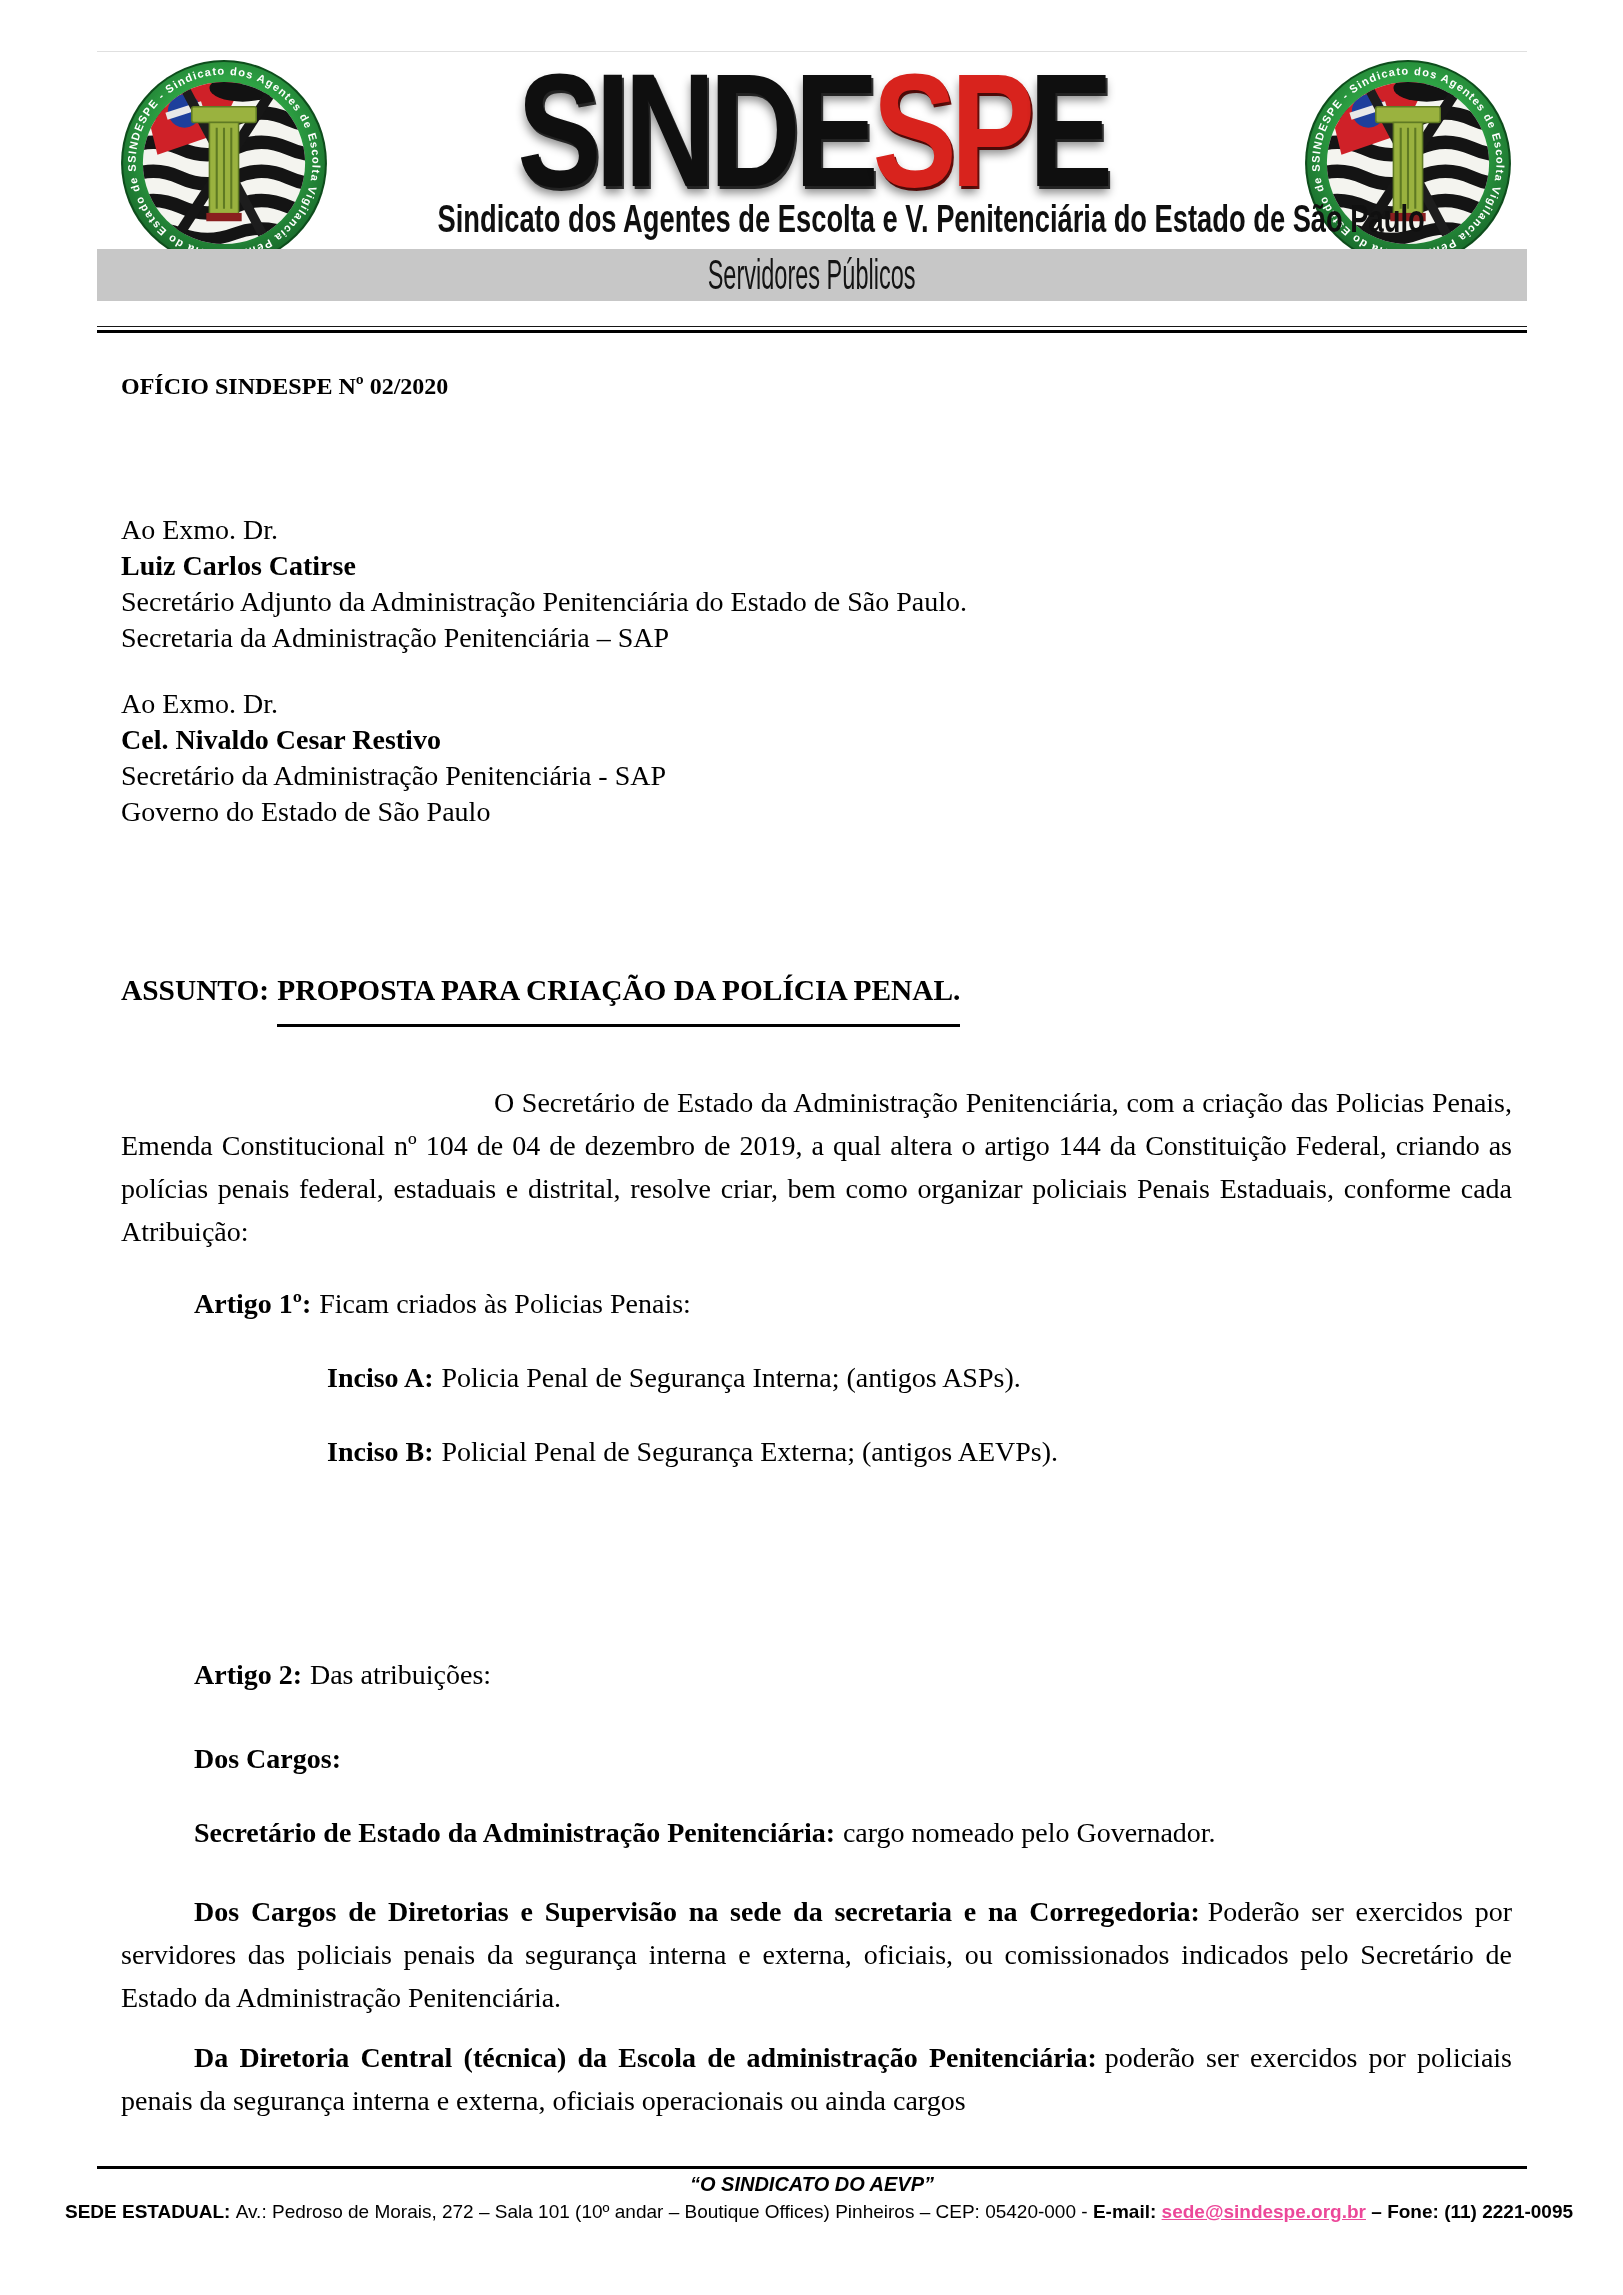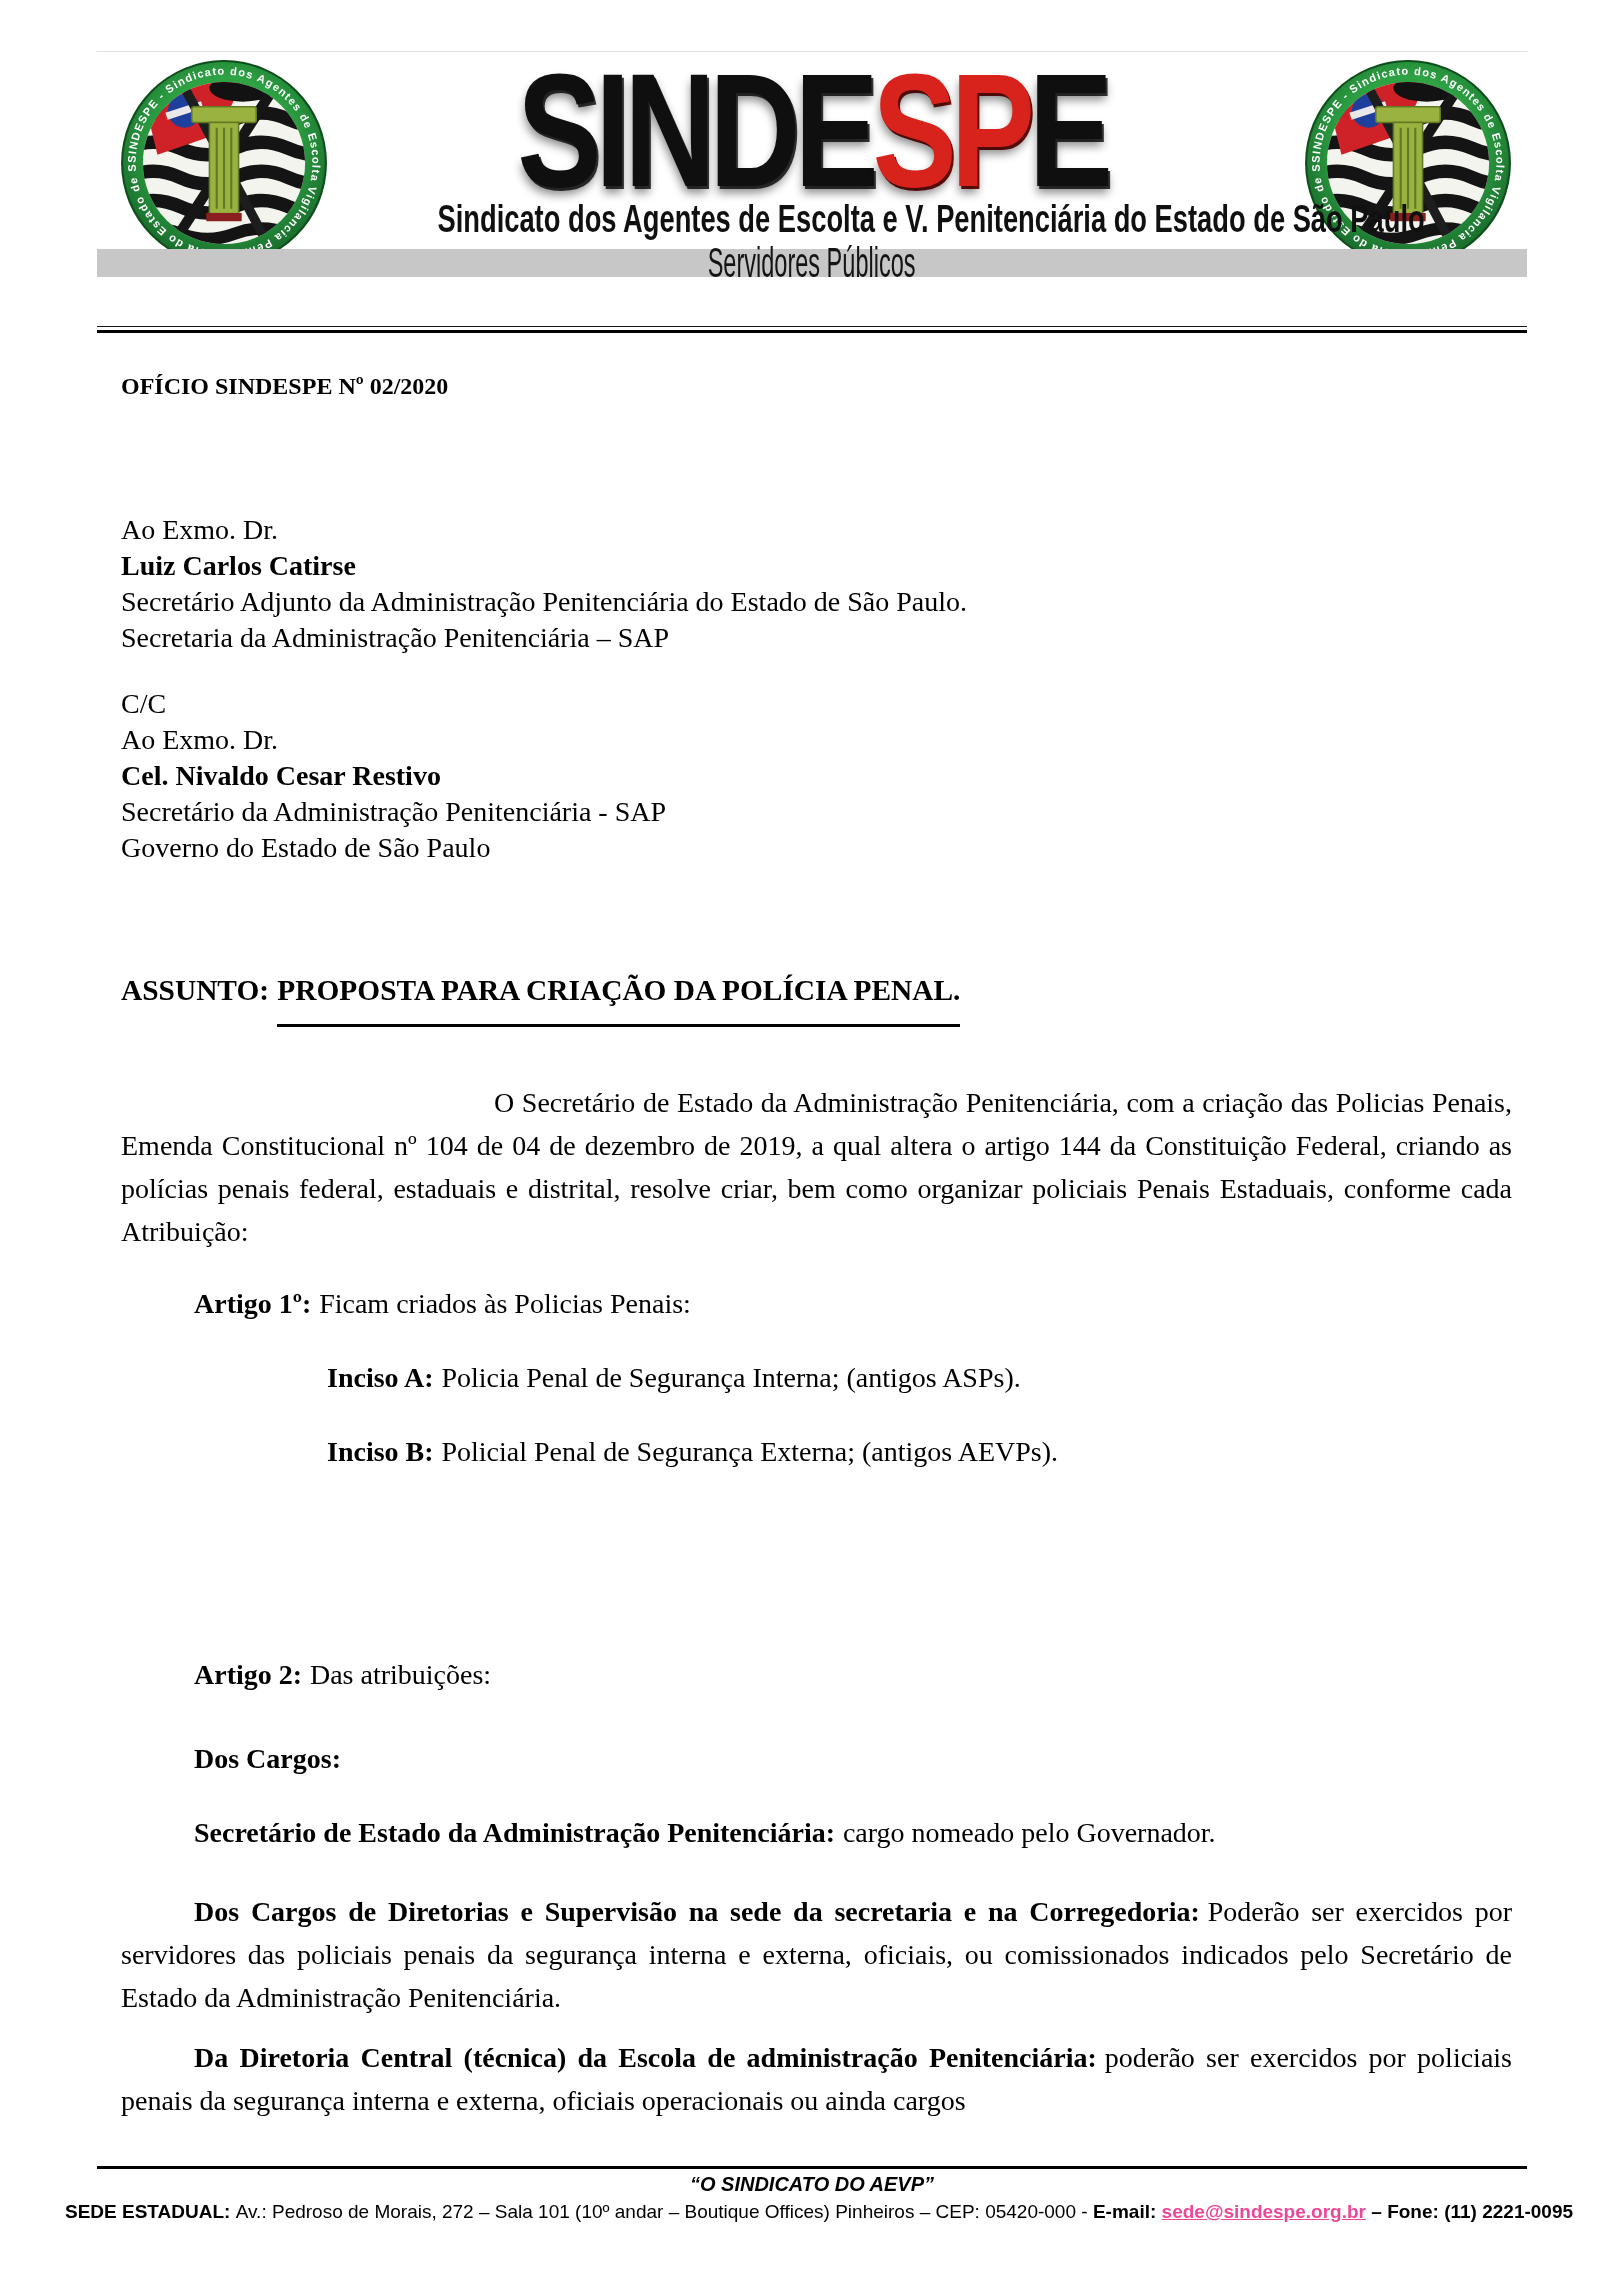--- a/index.html
+++ b/index.html
@@ -30,21 +30,21 @@
   .logo-red{color:#d8231d;text-shadow:0 6.5px 10.5px rgba(0,0,0,0.45), 2.6px 2.6px 0 #7e120e;}
   .logo-subtitle{
     position:absolute;top:198px;left:226px;width:1171px;text-align:center;white-space:nowrap;
   }
   .logo-subtitle .sub-scale{
     display:inline-block;transform:scaleX(0.70);transform-origin:50% 50%;
     font-family:"Liberation Sans", sans-serif;font-weight:700;font-size:39px;line-height:42px;
     color:#101010;
   }
   .gray-bar{
-    position:absolute;top:249px;left:97px;width:1430px;height:28px;
+    position:absolute;top:249px;left:97px;width:1430px;height:52px;
     background:#c7c7c7;display:flex;align-items:center;justify-content:center;white-space:nowrap;
   }
   .gray-bar .bar-scale{
     display:inline-block;transform:scaleX(0.56);transform-origin:50% 50%;
     font-family:"Liberation Sans", sans-serif;font-weight:400;font-size:42px;line-height:42px;
     color:#141414;
   }
   .header-sep{
     position:absolute;top:326px;left:97px;width:1430px;height:2.6px;
     border-top:1.3px solid #161616;border-bottom:3.3px solid #000;background:#fff;
@@ -189,21 +189,20 @@
 
 
   <div class="blk recipient">
     <div>Ao Exmo. Dr.</div>
     <div class="b">Luiz Carlos Catirse</div>
     <div>Secretário Adjunto da Administração Penitenciária do Estado de São Paulo.</div>
     <div>Secretaria da Administração Penitenciária – SAP</div>
   </div>
 
   <div class="blk cc">
-    <div>C/C</div>
     <div>Ao Exmo. Dr.</div>
     <div class="b">Cel. Nivaldo Cesar Restivo</div>
     <div>Secretário da Administração Penitenciária - SAP</div>
     <div>Governo do Estado de São Paulo</div>
   </div>
 
   <div class="blk subject">
     <span class="lbl">ASSUNTO:</span><span class="underl">PROPOSTA PARA CRIAÇÃO DA POLÍCIA PENAL.</span>
   </div>
 

